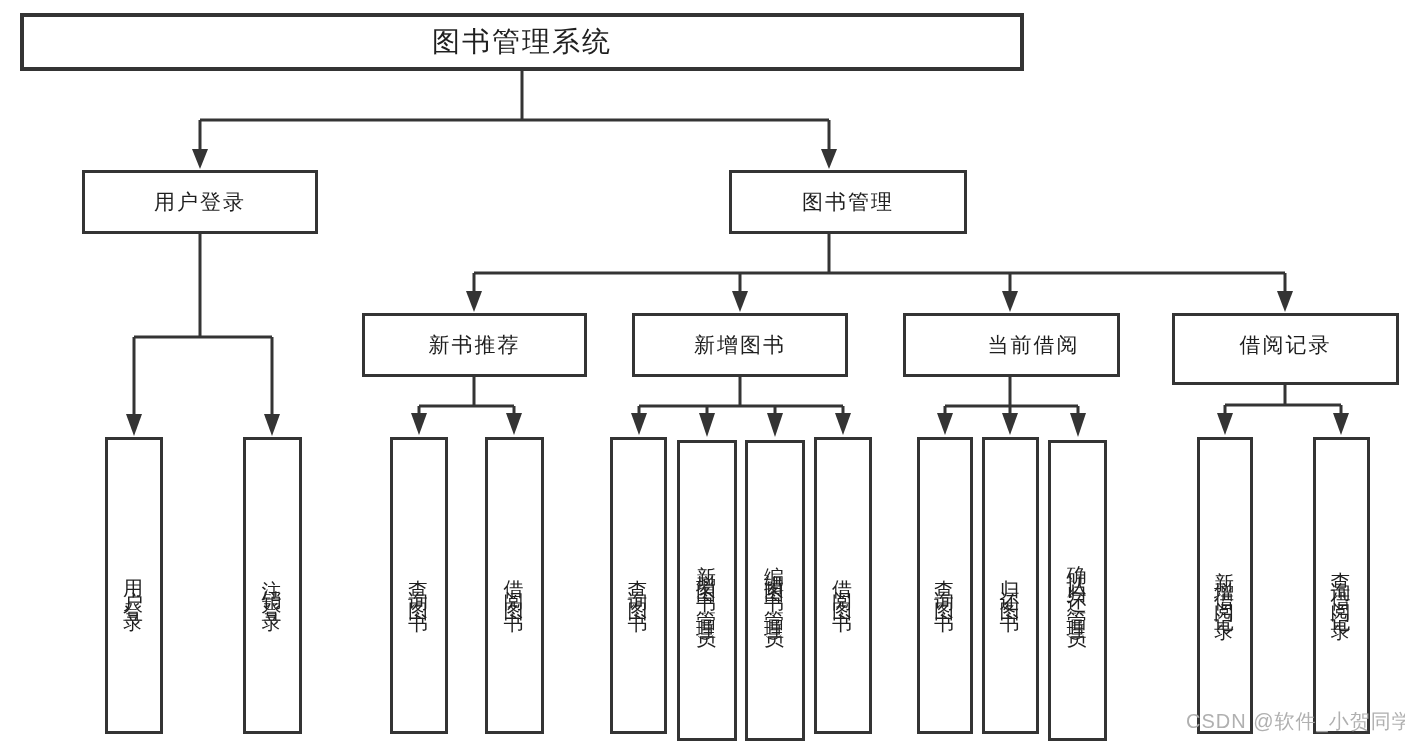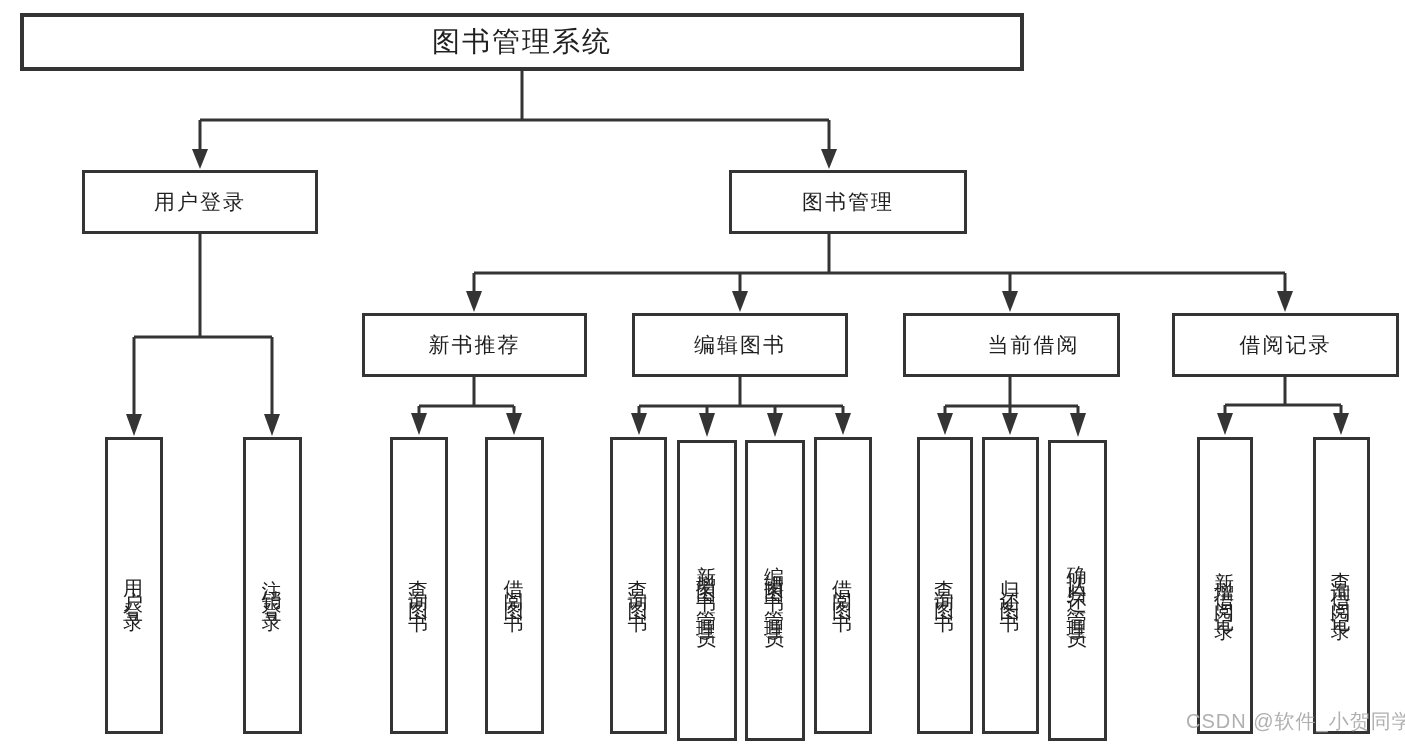--- a/index.html
+++ b/index.html
@@ -110,23 +110,23 @@
       <polygon points="1333,413 1349,413 1341,435"></polygon>
     </g>
   </svg>
 
   <div class="box hbox root" style="left:20px; top:13px; width:1004px; height:58px; line-height:50px;">图书管理系统</div>
 
   <div class="box hbox" style="left:82px; top:170px; width:236px; height:64px; line-height:58px;">用户登录</div>
   <div class="box hbox" style="left:710px; top:170px; width:238px; height:64px; line-height:58px;margin-left:19px;">图书管理</div>
 
   <div class="box hbox" style="left:362px; top:313px; width:225px; height:64px; line-height:58px;">新书推荐</div>
-  <div class="box hbox" style="left:632px; top:313px; width:216px; height:64px; line-height:58px;">编辑图书</div>
+  <div class="box hbox" style="left:632px; top:313px; width:216px; height:64px; line-height:58px;">新增图书</div>
   <div class="box hbox" style="left:903px; top:313px; width:217px; height:64px; line-height:58px;padding-left:44px;">当前借阅</div>
-  <div class="box hbox" style="left:1172px; top:313px; width:227px; height:64px; line-height:58px;">借阅记录</div>
+  <div class="box hbox" style="left:1172px; top:313px; width:227px; height:72px; line-height:58px;">借阅记录</div>
 
   <div class="box leaf" style="left:105px; top:437px; width:58px; height:297px;">用户登录</div>
   <div class="box leaf" style="left:243px; top:437px; width:59px; height:297px;">注销登录</div>
 
   <div class="box leaf" style="left:390px; top:437px; width:58px; height:297px;">查询图书</div>
   <div class="box leaf" style="left:485px; top:437px; width:59px; height:297px;">借阅图书</div>
 
   <div class="box leaf" style="left:610px; top:437px; width:57px; height:297px;">查询图书</div>
   <div class="box leaf" style="left:677px; top:440px; width:60px; height:301px; letter-spacing:9px;">新增图书（管理员）</div>
   <div class="box leaf" style="left:745px; top:440px; width:60px; height:301px; letter-spacing:9px;">编辑图书（管理员）</div>

